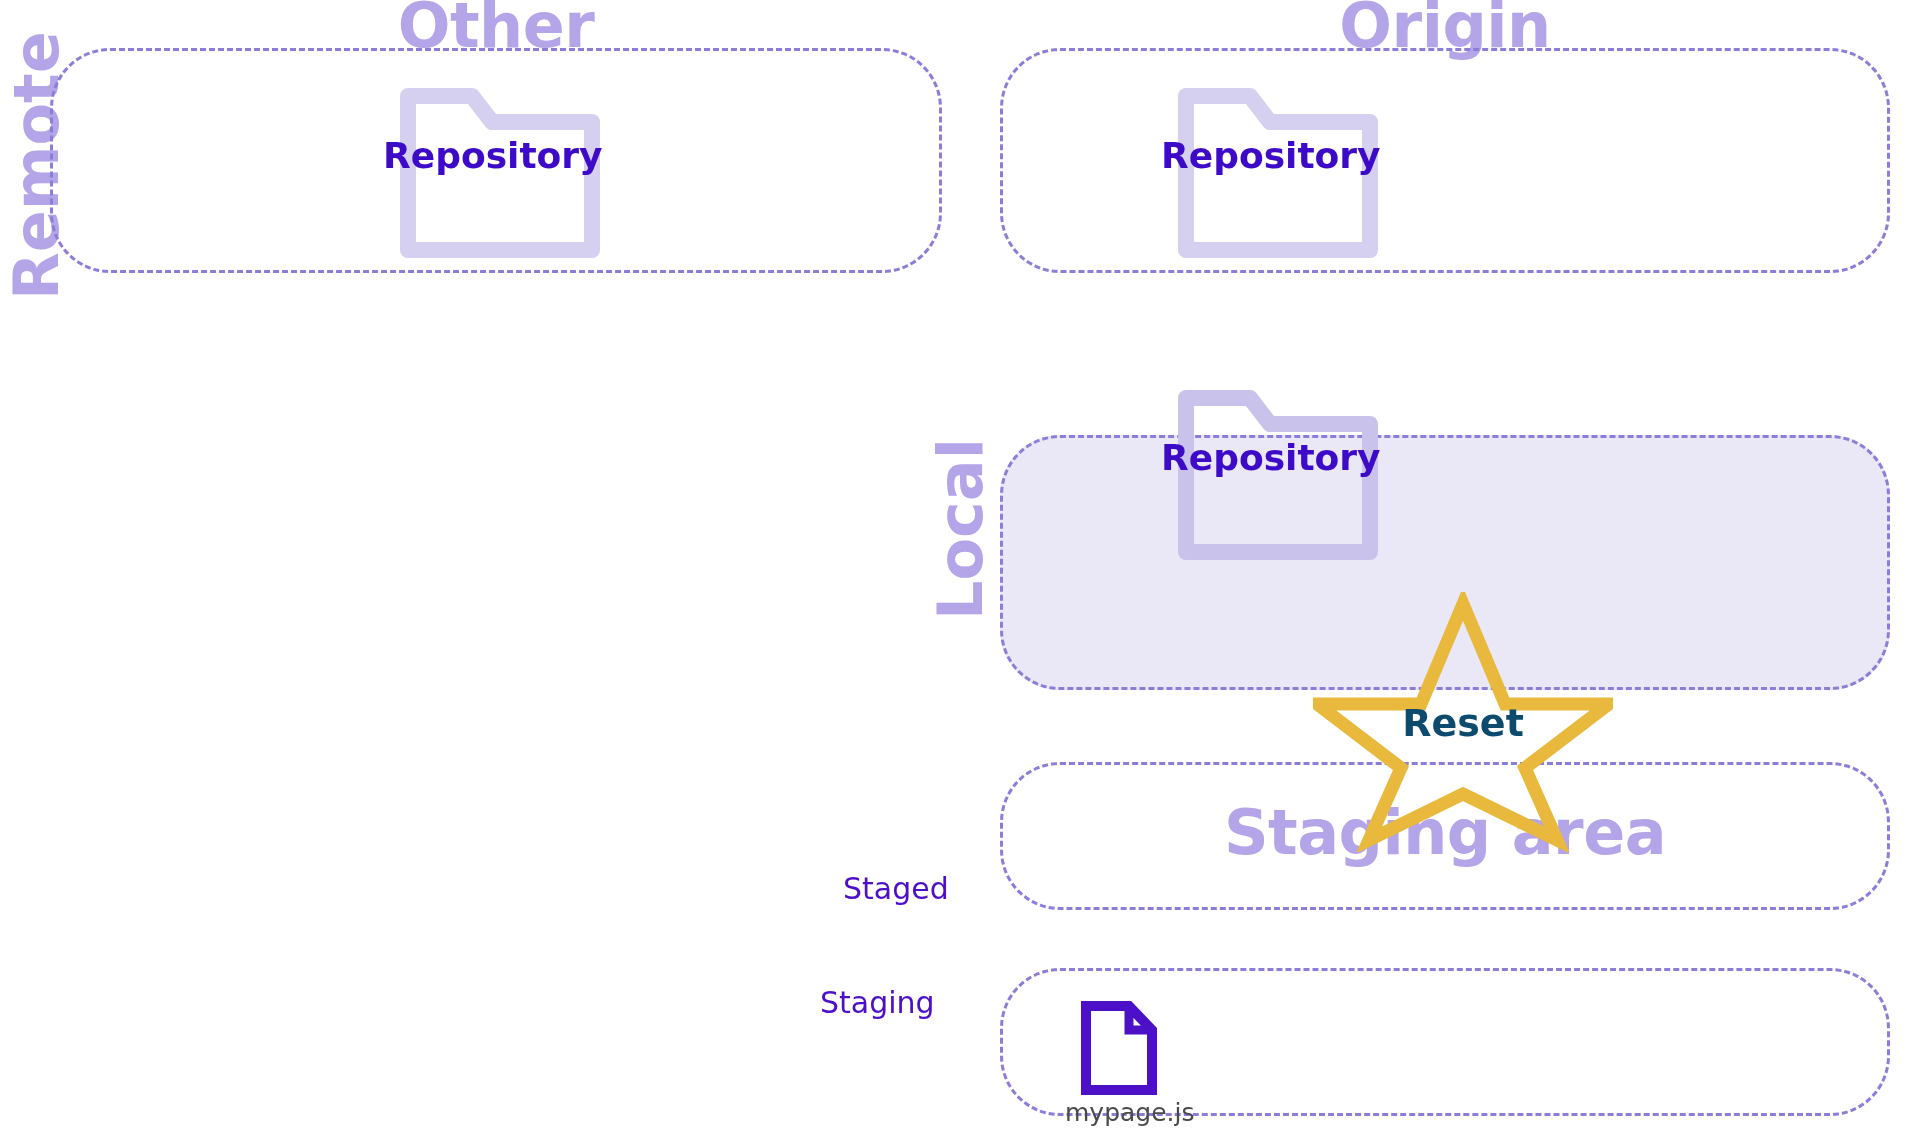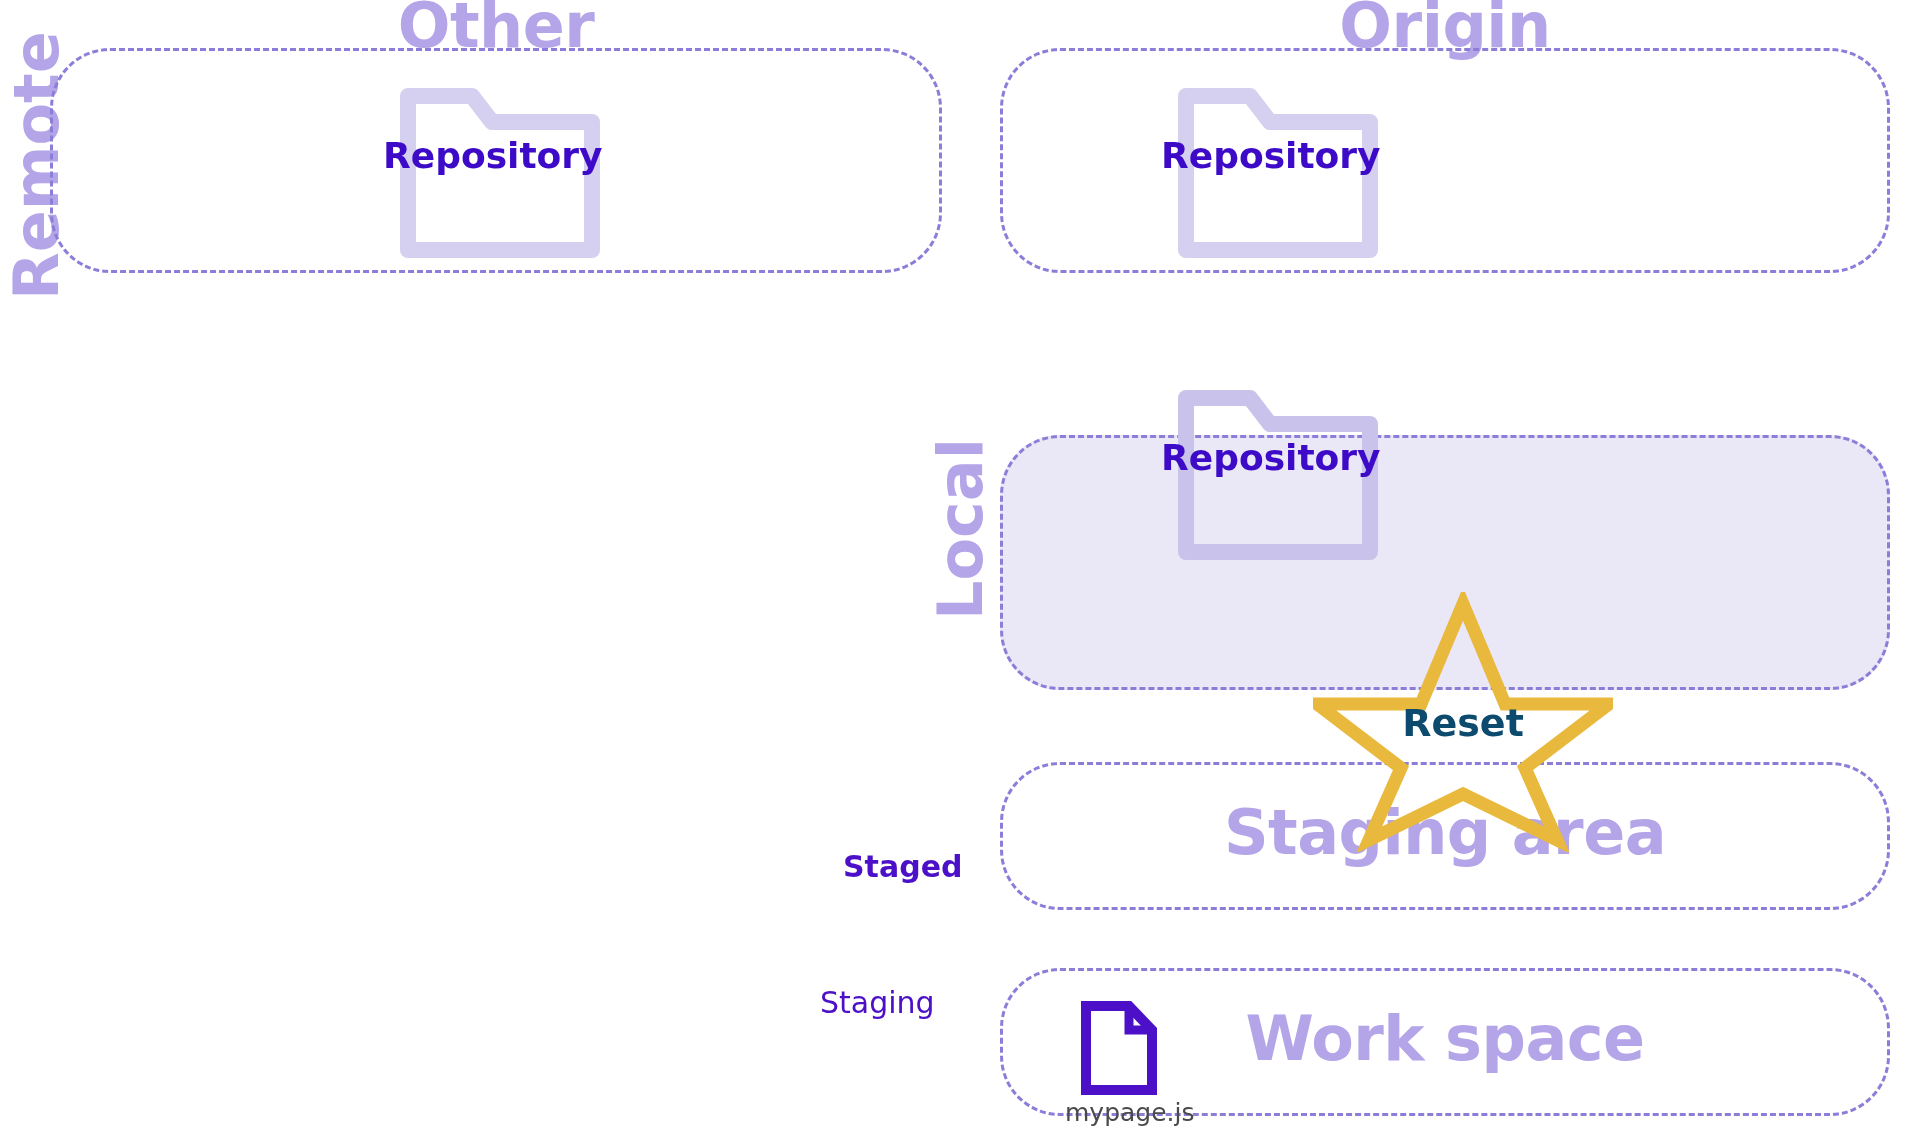--- a/index.html
+++ b/index.html
@@ -178,39 +178,38 @@
 
   <div class="zone filled" style="left: 1000px; top: 435px; width: 890px; height: 255px;"></div>
 
   <div class="folder-wrap" style="left: 1178px; top: 390px;">
     <svg viewBox="0 0 200 170" xmlns="http://www.w3.org/2000/svg">
       <path d="M8 8 H72 L92 34 H192 V162 H8 Z" fill="none" stroke="#c9c2ea" stroke-width="16" stroke-linejoin="round"></path>
     </svg>
     <div class="folder-caption">Repository</div>
   </div>
 
-  <div class="row-label" style="left: 843px; top: 852px; font-weight: bold;">Staged</div>
+  <div class="row-label" style="left: 843px; top: 874px;">Staged</div>
 
   <div class="zone" style="left: 1000px; top: 762px; width: 890px; height: 148px;"></div>
 
   <div class="zone-title title-inside" style="left: 1000px; top: 802px; width: 890px; text-align: center;">Staging area</div>
 
   <div class="row-label" style="left: 820px; top: 988px;">Staging</div>
 
   <div class="zone" style="left: 1000px; top: 968px; width: 890px; height: 148px;"></div>
 
   <div class="file-wrap" style="left: 1065px; top: 1000px;">
     <svg viewBox="0 0 80 96" xmlns="http://www.w3.org/2000/svg">
       <path d="M7 6 H50 L73 30 V90 H7 Z" fill="none" stroke="#4b10c8" stroke-width="10" stroke-linejoin="miter"></path>
       <path d="M50 6 V30 H73" fill="none" stroke="#4b10c8" stroke-width="9" stroke-linejoin="miter"></path>
     </svg>
     <div class="file-caption">mypage.js</div>
   </div>
 
-  <div class="zone-title title-inside" style="left: 1000px; top: 1008px; width: 890px; text-align: center;">Work space</div>
 
   <div class="star-wrap" style="left: 1313px; top: 592px;">
     <svg viewBox="0 0 300 260" xmlns="http://www.w3.org/2000/svg">
       <polygon points="150,12 192,112 296,112 212,176 244,248 150,202 56,248 88,176 4,112 108,112" fill="none" stroke="#e8b93c" stroke-width="13" stroke-linejoin="miter"></polygon>
     </svg>
     <div class="star-caption">Reset</div>
   </div>
 
 </div>
 

